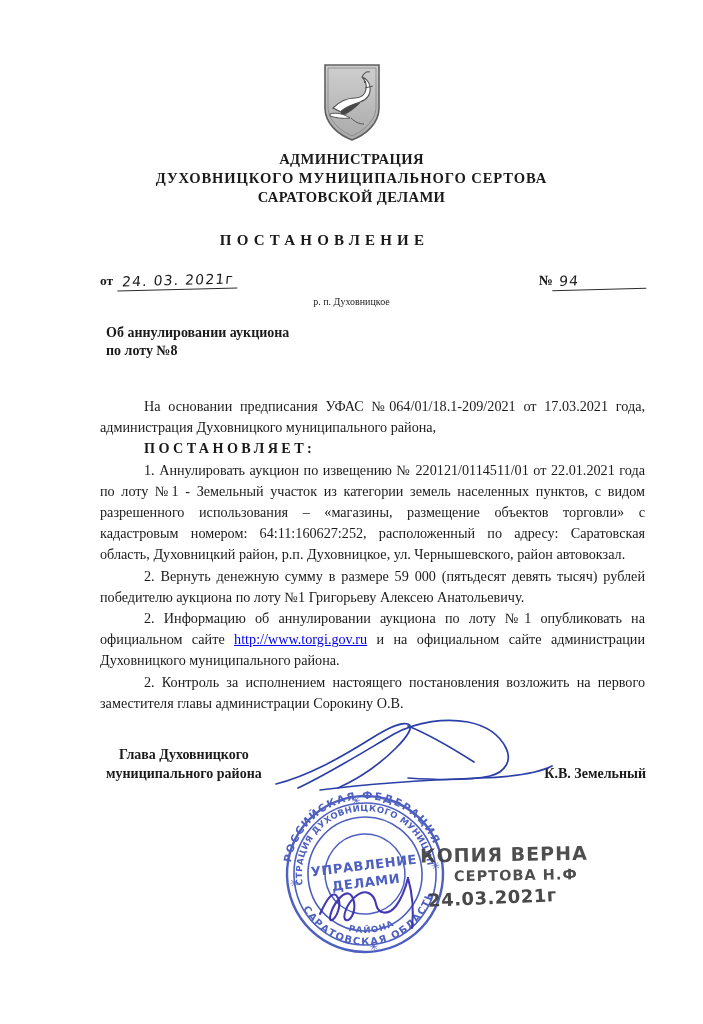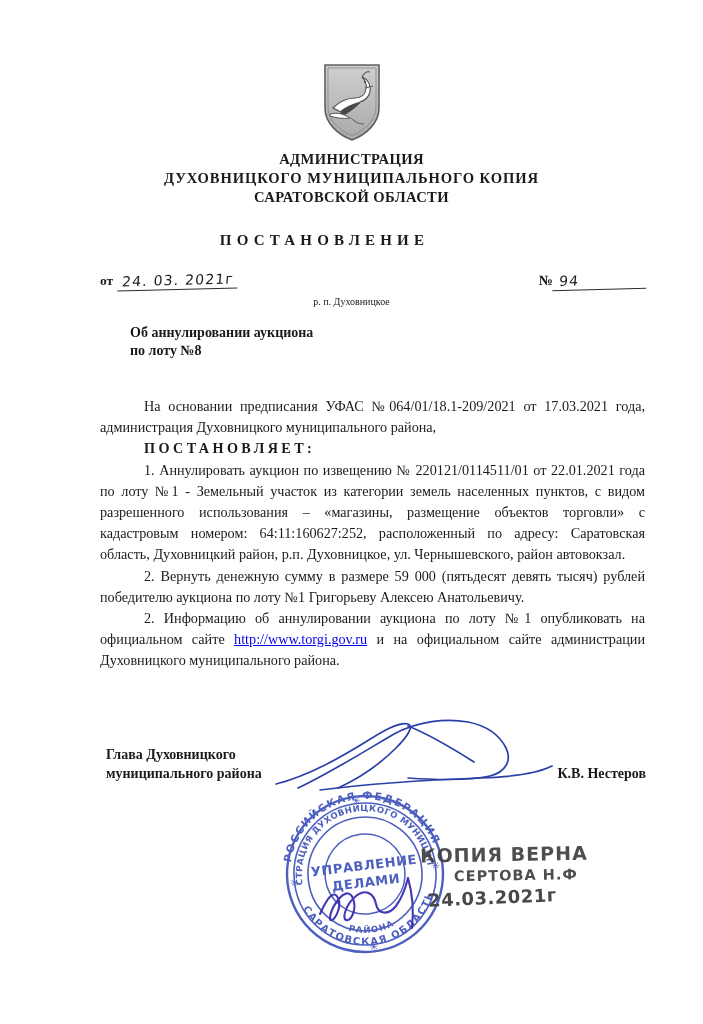--- a/index.html
+++ b/index.html
@@ -122,21 +122,20 @@
 
   
   .subject {
     position: absolute;
     top: 324px;
     left: 106px;
     font-weight: bold;
     font-size: 14px;
     line-height: 18px;
     width: 330px;
-    margin-left: 24px;
   }
 
   
   .body {
     position: absolute;
     top: 396px;
     left: 100px;
     width: 545px;
     font-size: 14.2px;
     line-height: 21.2px;
@@ -166,20 +165,21 @@
     left: 106px;
     width: 540px;
     font-weight: bold;
     font-size: 14px;
     line-height: 19px;
   }
   .sign-rows {
     display: flex;
     justify-content: space-between;
     align-items: flex-end;
+    text-align: center;
   }
   .sign-left { white-space: pre-line; }
   .sign-name { padding-bottom: 0px; }
 
   
   .scribble {
     position: absolute;
     left: 268px;
     top: 718px;
     width: 330px;
@@ -258,22 +258,22 @@
       <path d="M9 52 C16 50 23 52 29 56 C22 57 15 56 9 54 Z" fill="#ffffff" stroke="#3c3c3c" stroke-width="1"></path>
       <path d="M41 15 C43 11 46 9 49 10" fill="none" stroke="#3c3c3c" stroke-width="1.1"></path>
       <circle cx="44" cy="20" r="1.1" fill="#2b2b2b"></circle>
       <path d="M44 26 L52 24" fill="none" stroke="#3c3c3c" stroke-width="1"></path>
       <path d="M30 56 C34 60 38 62 43 62" fill="none" stroke="#3c3c3c" stroke-width="1"></path>
     </svg>
   </div>
 
   <div class="org-header">
     <div>АДМИНИСТРАЦИЯ</div>
-    <div class="l2">ДУХОВНИЦКОГО МУНИЦИПАЛЬНОГО КОПИЯ</div>
-    <div>САРАТОВСКОЙ ОБЛАСТИ</div>
+    <div class="l2">ДУХОВНИЦКОГО МУНИЦИПАЛЬНОГО СЕРТОВА</div>
+    <div>САРАТОВСКОЙ ДЕЛАМИ</div>
   </div>
 
   <div class="doc-type">ПОСТАНОВЛЕНИЕ</div>
 
   <div class="meta-row">
     <div class="meta-date">
       <span class="lbl">от</span>
       <span class="underline-fill hand">24. 03. 2021г</span>
     </div>
     <div class="meta-num">
@@ -287,27 +287,28 @@
     <div>Об аннулировании аукциона</div>
     <div>по лоту №8</div>
   </div>
 
   <div class="body">
     <p>На основании предписания УФАС №064/01/18.1-209/2021 от 17.03.2021 года,  администрация Духовницкого муниципального района,</p>
     <p class="postanovlyaet">ПОСТАНОВЛЯЕТ:</p>
     <p>1. Аннулировать аукцион по извещению № 220121/0114511/01 от 22.01.2021 года  по лоту №1 - Земельный участок из категории земель населенных пунктов, с видом разрешенного использования – «магазины, размещение объектов торговли» с кадастровым номером: 64:11:160627:252, расположенный по адресу: Саратовская область, Духовницкий район, р.п. Духовницкое, ул. Чернышевского, район автовокзал.</p>
     <p>2. Вернуть денежную сумму в размере 59 000 (пятьдесят девять тысяч) рублей победителю аукциона по лоту №1 Григорьеву Алексею Анатольевичу.</p>
     <p><span>2. Информацию об аннулировании аукциона по лоту №1 опубликовать на официальном сайте </span><a class="lnk" href="#">http://www.torgi.gov.ru</a><span> и на официальном сайте администрации Духовницкого муниципального района.</span></p>
+    <p>2. Контроль за исполнением настоящего постановления возложить на первого заместителя главы администрации Сорокину О.В.</p>
   </div>
 
   <div class="sign-block">
     <div class="sign-rows">
       <div class="sign-left">Глава Духовницкого
 муниципального района</div>
-      <div class="sign-name">К.В. Нестеров</div>
+      <div class="sign-name">К.В. Земельный</div>
     </div>
   </div>
 
   <svg class="scribble" viewBox="0 0 330 110">
     <g fill="none" stroke="#2b3fa8" stroke-width="1.7" stroke-linecap="round">
       <path d="M8 66 C40 58 72 40 104 20 C120 10 132 4 140 6 C146 8 140 18 128 30
                C112 46 92 60 70 70"></path>
       <path d="M30 70 C60 56 92 36 126 16 C150 3 178 0 200 4 C220 8 232 18 238 30
                C244 42 238 54 222 58 C200 63 170 62 140 60"></path>
       <path d="M52 72 C100 66 160 62 212 60 C244 59 268 56 284 48"></path>

